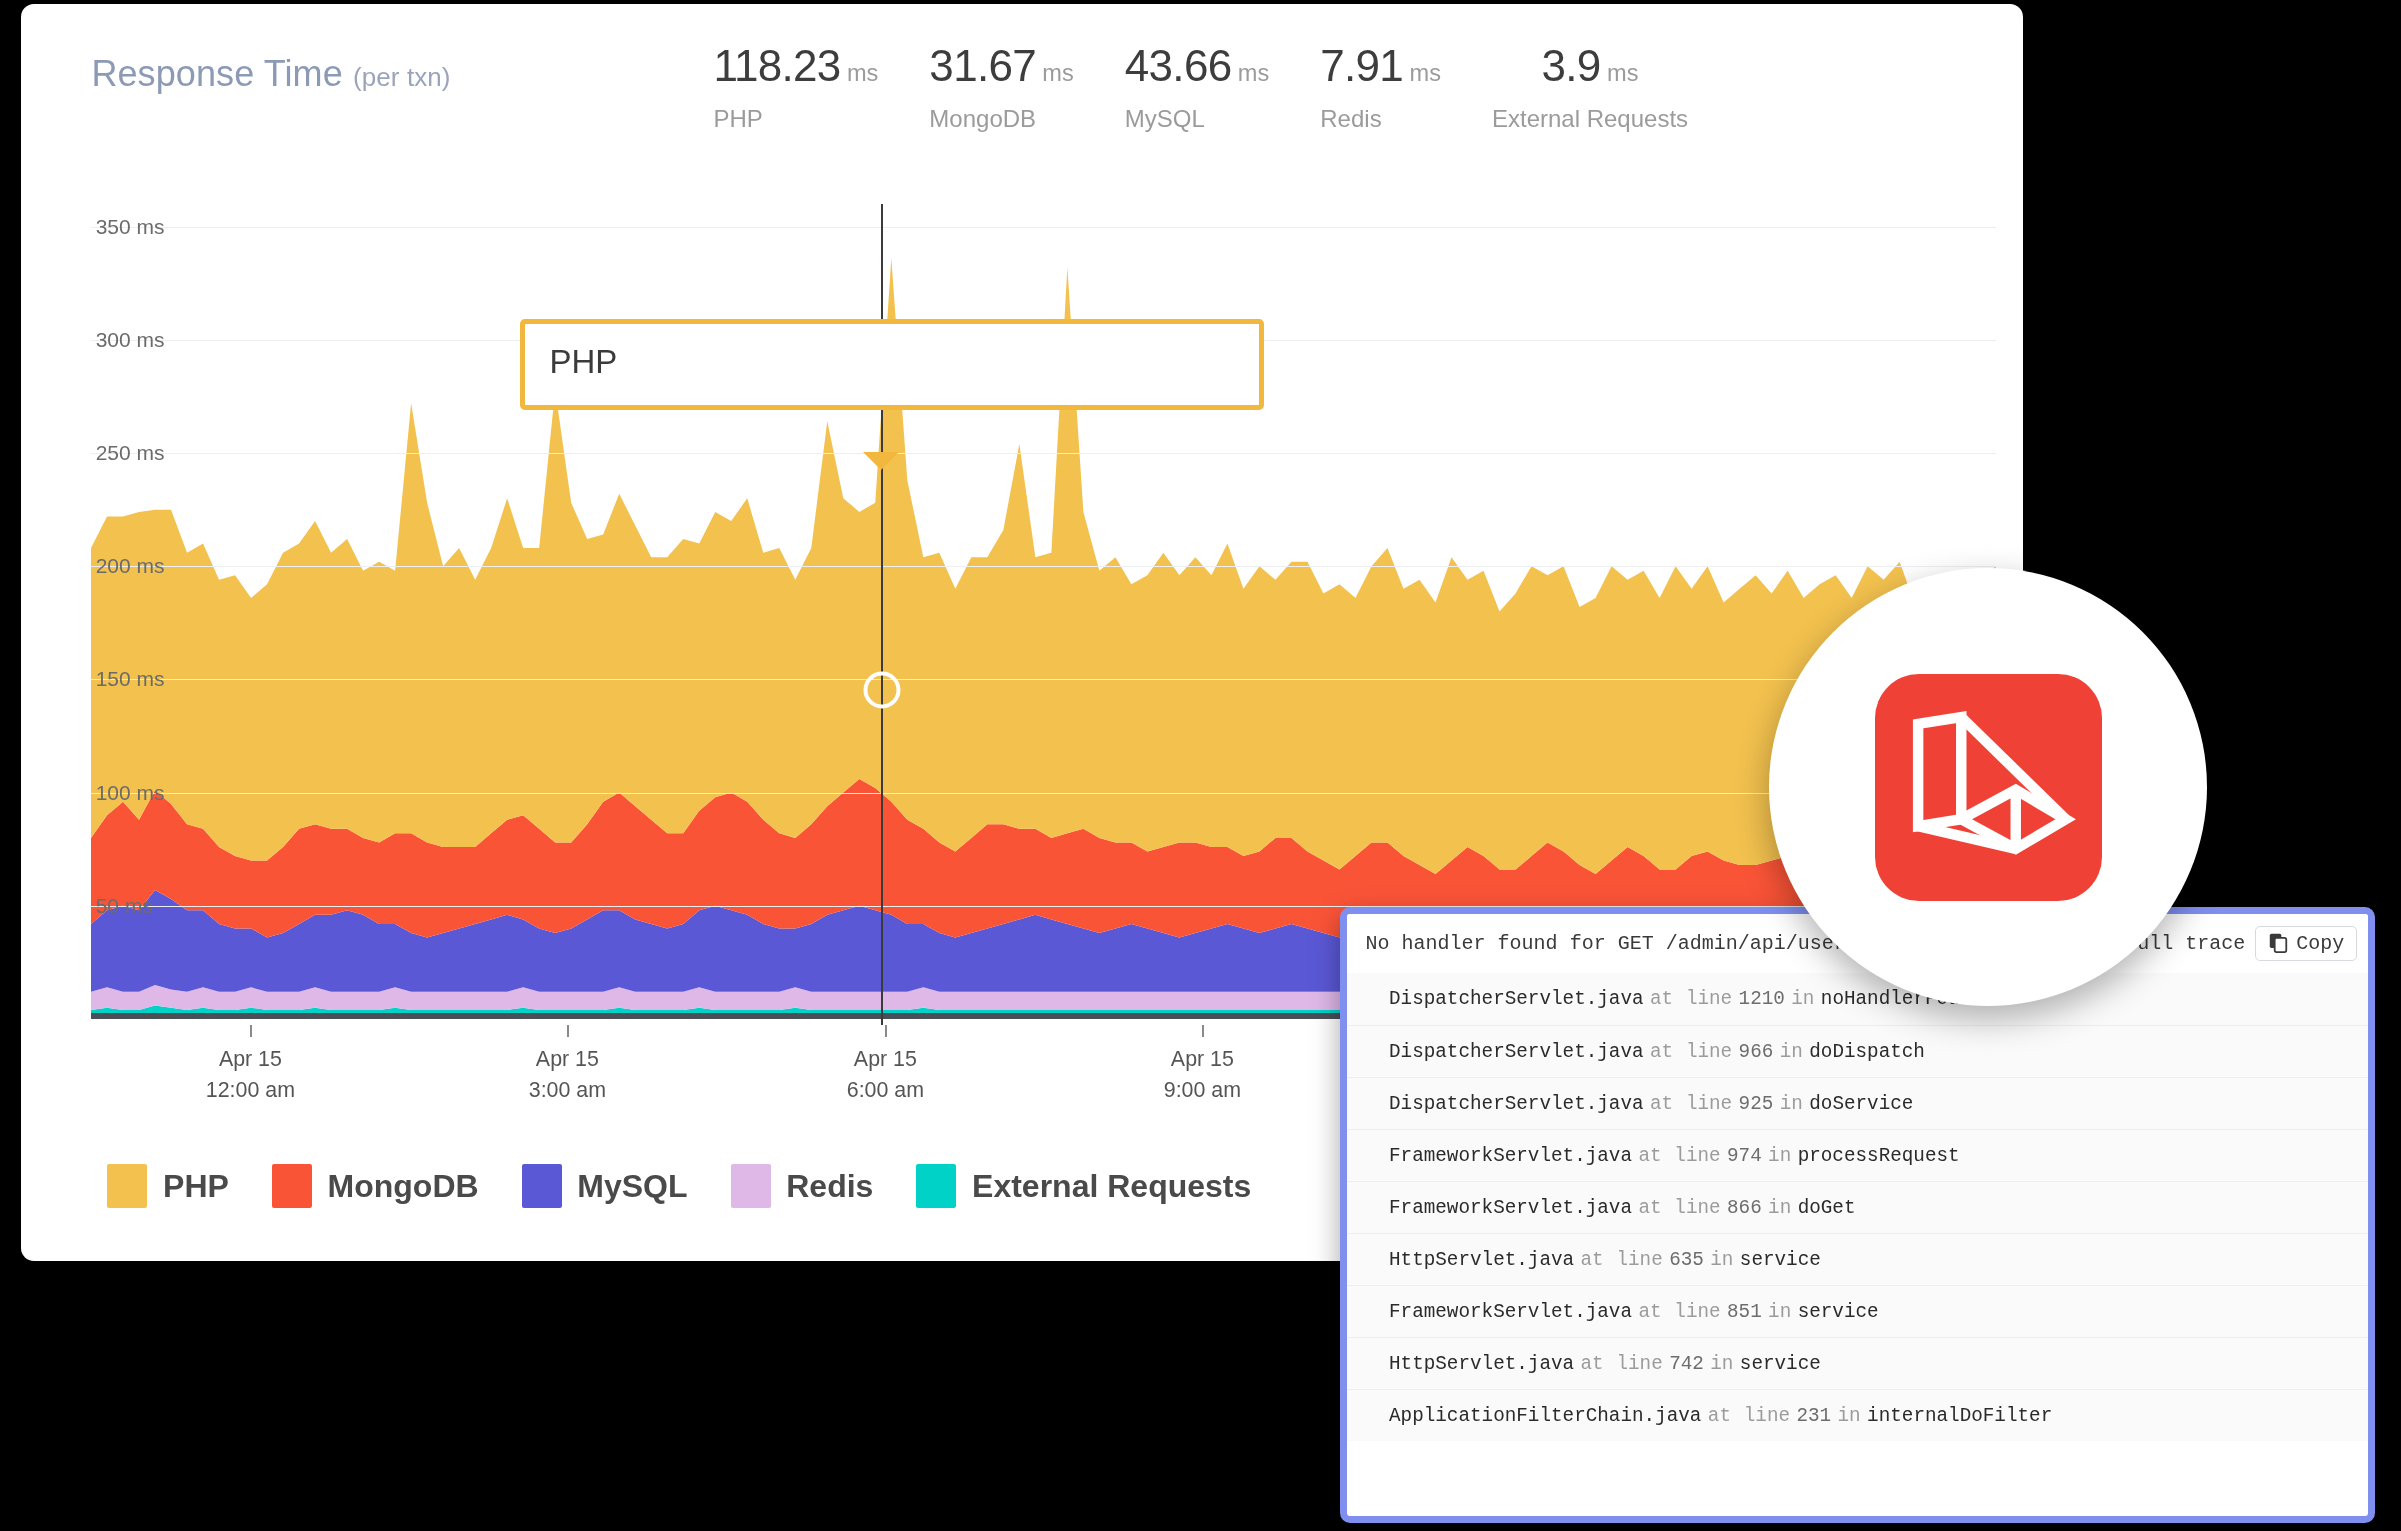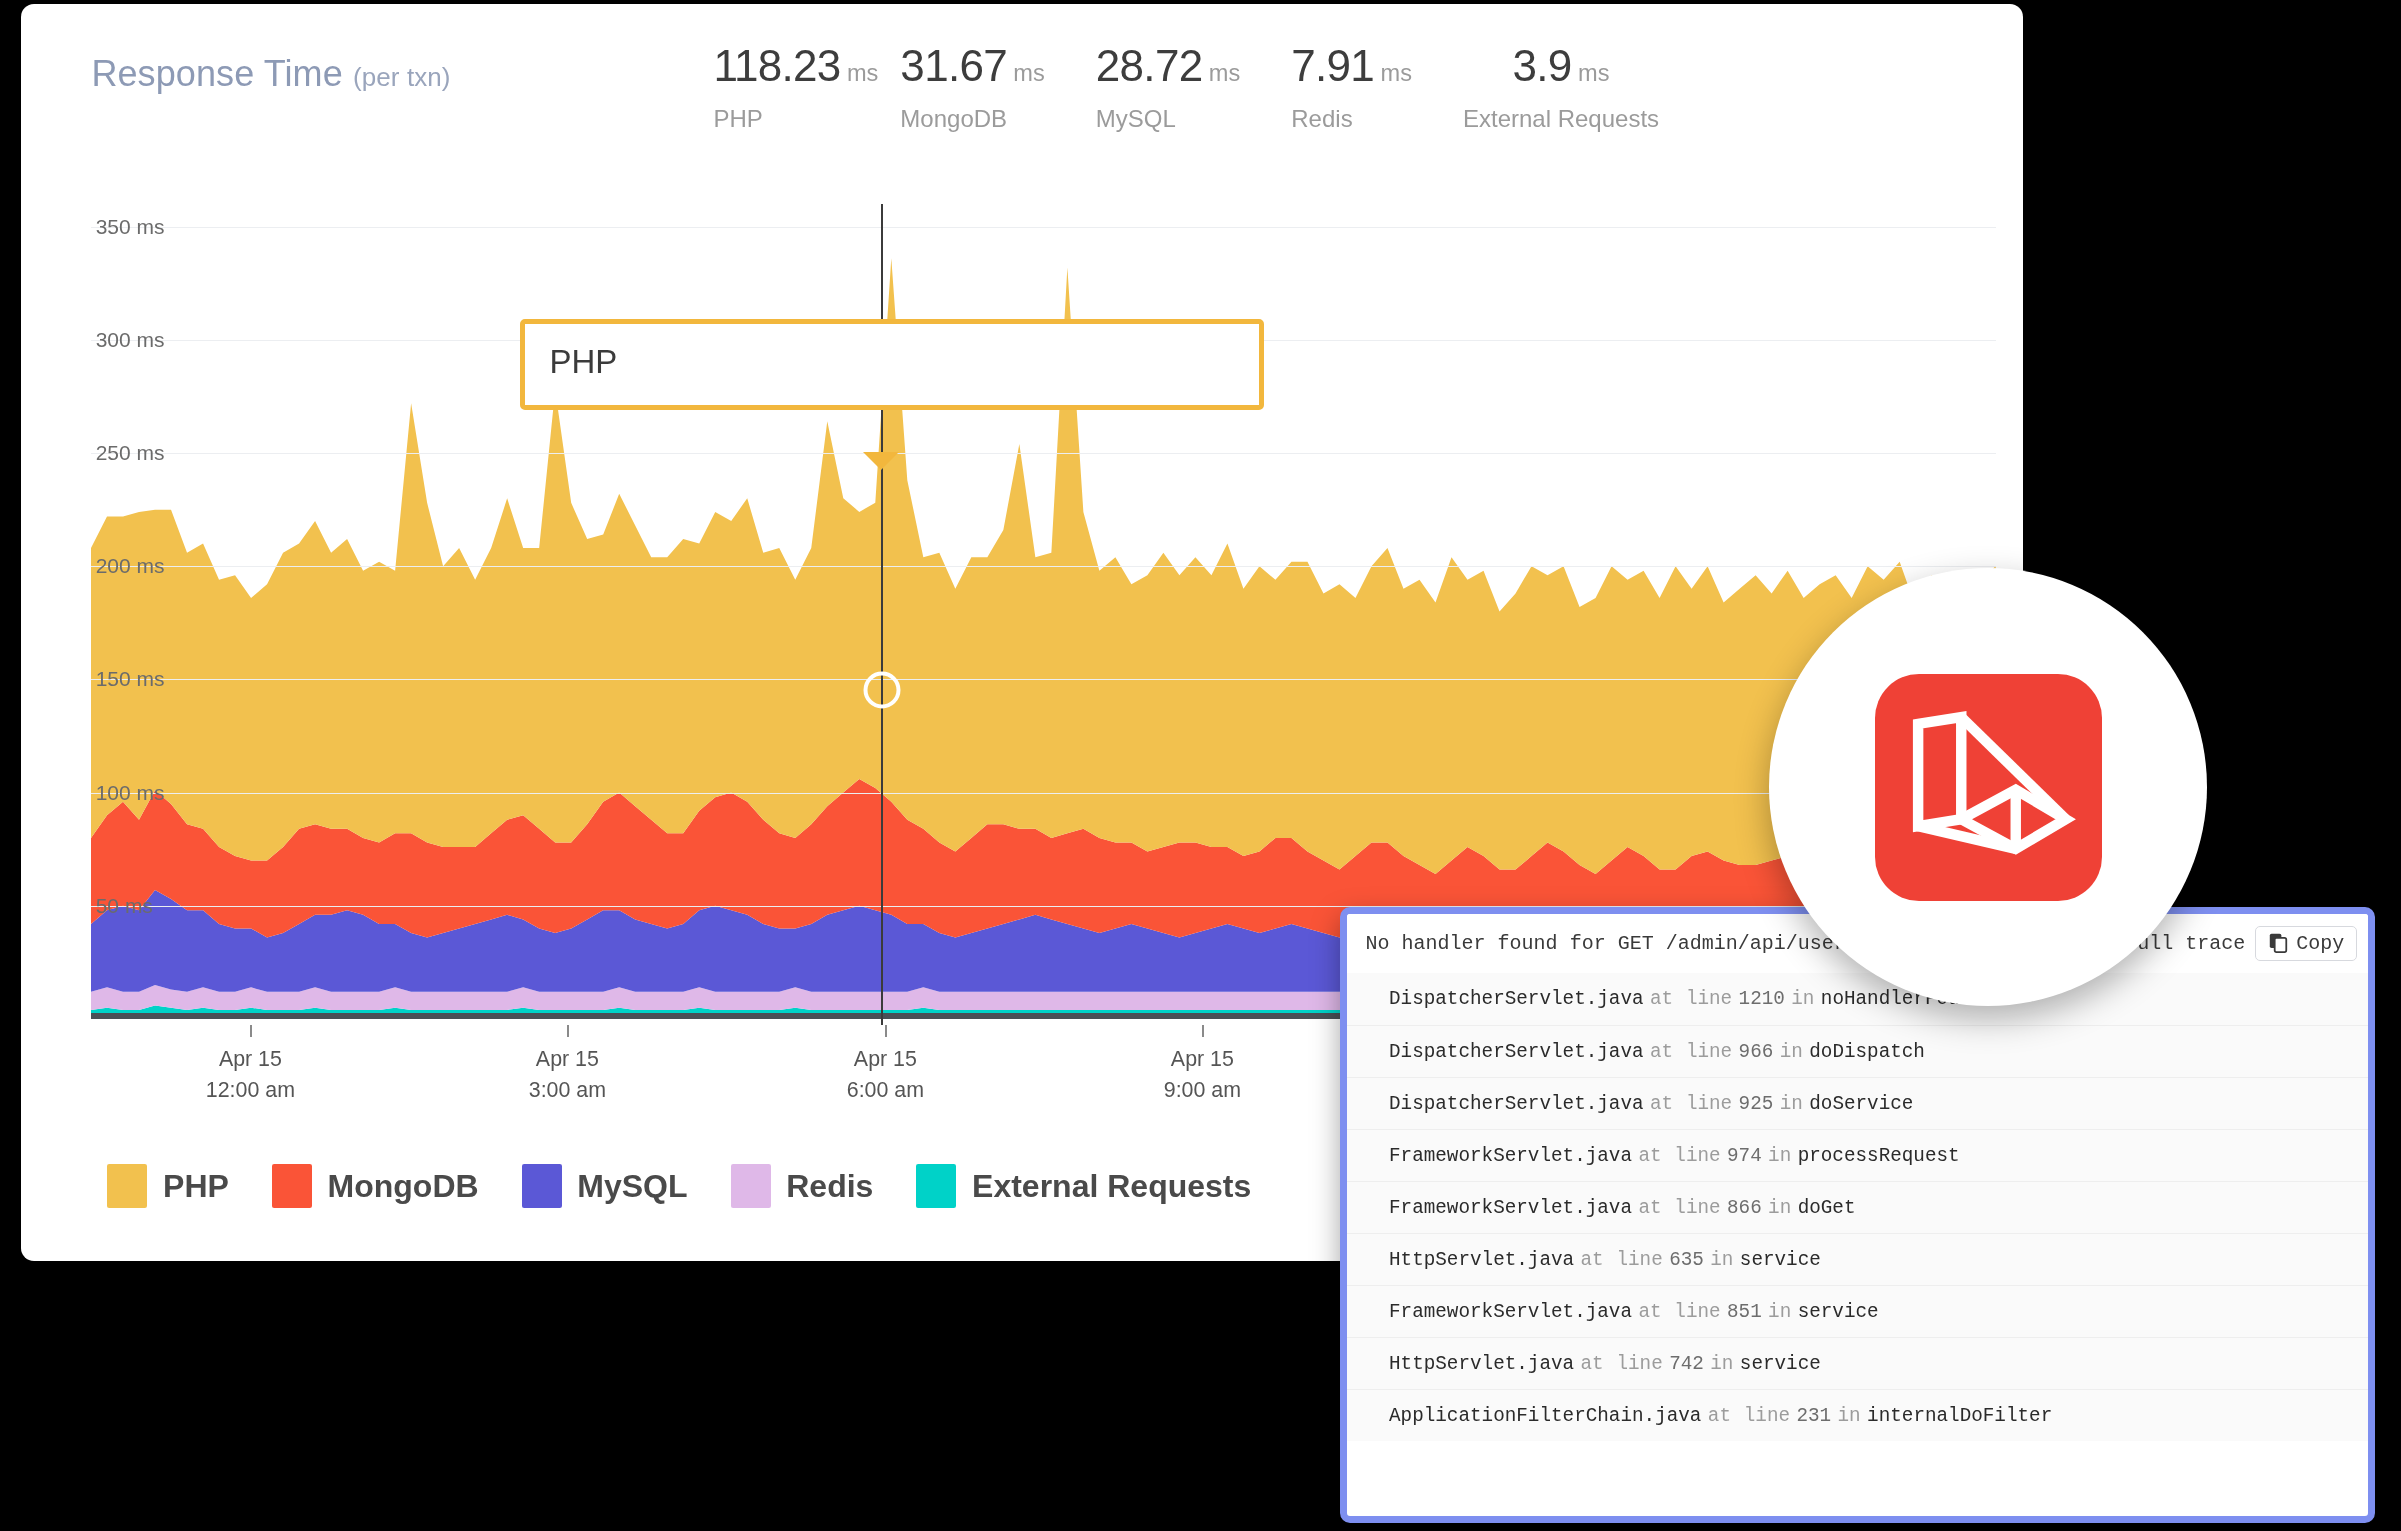--- a/index.html
+++ b/index.html
@@ -141,26 +141,26 @@
     <div class="rt-header">
       <div class="rt-title">
         <span>Response Time</span>
         <span class="sub">(per txn)</span>
       </div>
       <div class="metrics" id="metrics">
           <div class="metric" style="margin-left: 56px;">
             <div class="valrow"><span class="val">118.23</span><span class="unit">ms</span></div>
             <div class="lbl">PHP</div>
           </div>
-          <div class="metric" style="margin-left: 22px;">
+          <div class="metric" style="margin-left: 51px;">
             <div class="valrow"><span class="val">31.67</span><span class="unit">ms</span></div>
             <div class="lbl">MongoDB</div>
           </div>
           <div class="metric" style="margin-left: 51px;">
-            <div class="valrow"><span class="val">28.72</span><span class="unit">ms</span></div>
+            <div class="valrow"><span class="val">43.66</span><span class="unit">ms</span></div>
             <div class="lbl">MySQL</div>
           </div>
           <div class="metric" style="margin-left: 51px;">
             <div class="valrow"><span class="val">7.91</span><span class="unit">ms</span></div>
             <div class="lbl">Redis</div>
           </div>
           <div class="metric" style="margin-left: 51px; text-align: center;">
             <div class="valrow"><span class="val">3.9</span><span class="unit">ms</span></div>
             <div class="lbl">External Requests</div>
           </div>

